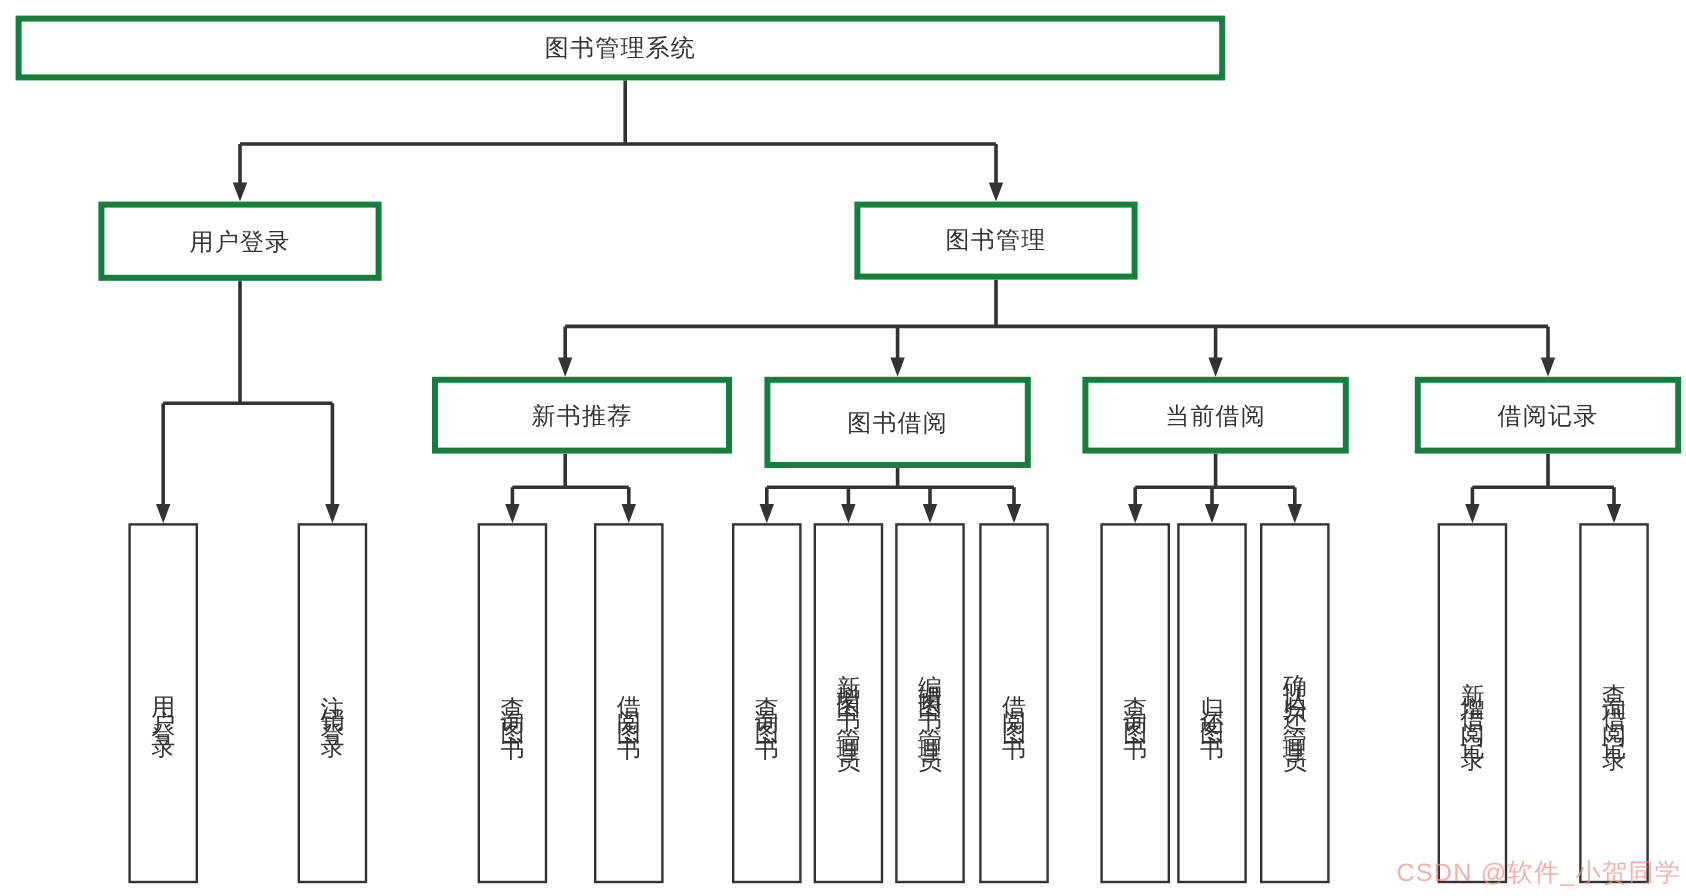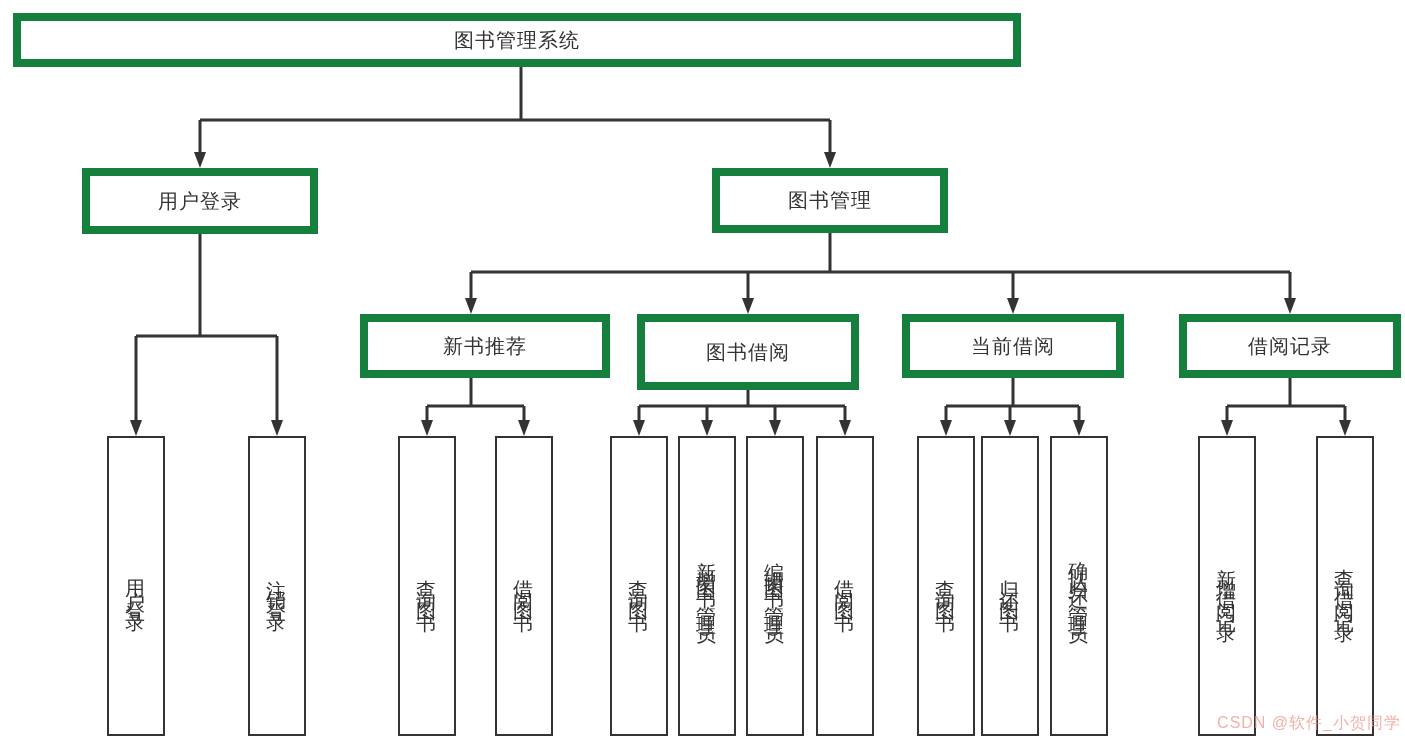--- a/index.html
+++ b/index.html
@@ -17,21 +17,21 @@
     color: #333333;
   }
   svg.wires {
     position: absolute;
     left: 0; top: 0;
     width: 1405px; height: 747px;
   }
   .hbox {
     position: absolute;
     box-sizing: border-box;
-    border: 8px solid #15803d;
+    border: 5px solid #15803d;
     background: #ffffff;
     display: flex;
     align-items: center;
     justify-content: center;
     font-size: 20px;
     letter-spacing: 1px;
     color: #333333;
     z-index: 2;
   }
   .vbox {
@@ -54,21 +54,21 @@
     letter-spacing: 11px;
     white-space: nowrap;
     color: #333333;
   }
   .vlabel.chars-9 { letter-spacing: 9px; }
   .vlabel.chars-6 { letter-spacing: 11px; }
   .watermark {
     position: absolute;
     right: 4px;
     top: 713px;
-    font-size: 16px;
+    font-size: 21px;
     letter-spacing: 1px;
     color: rgba(235, 145, 135, 0.72);
     z-index: 5;
     white-space: nowrap;
   }
 </style>
 </head>
 <body>
 
 <div class="canvas">

